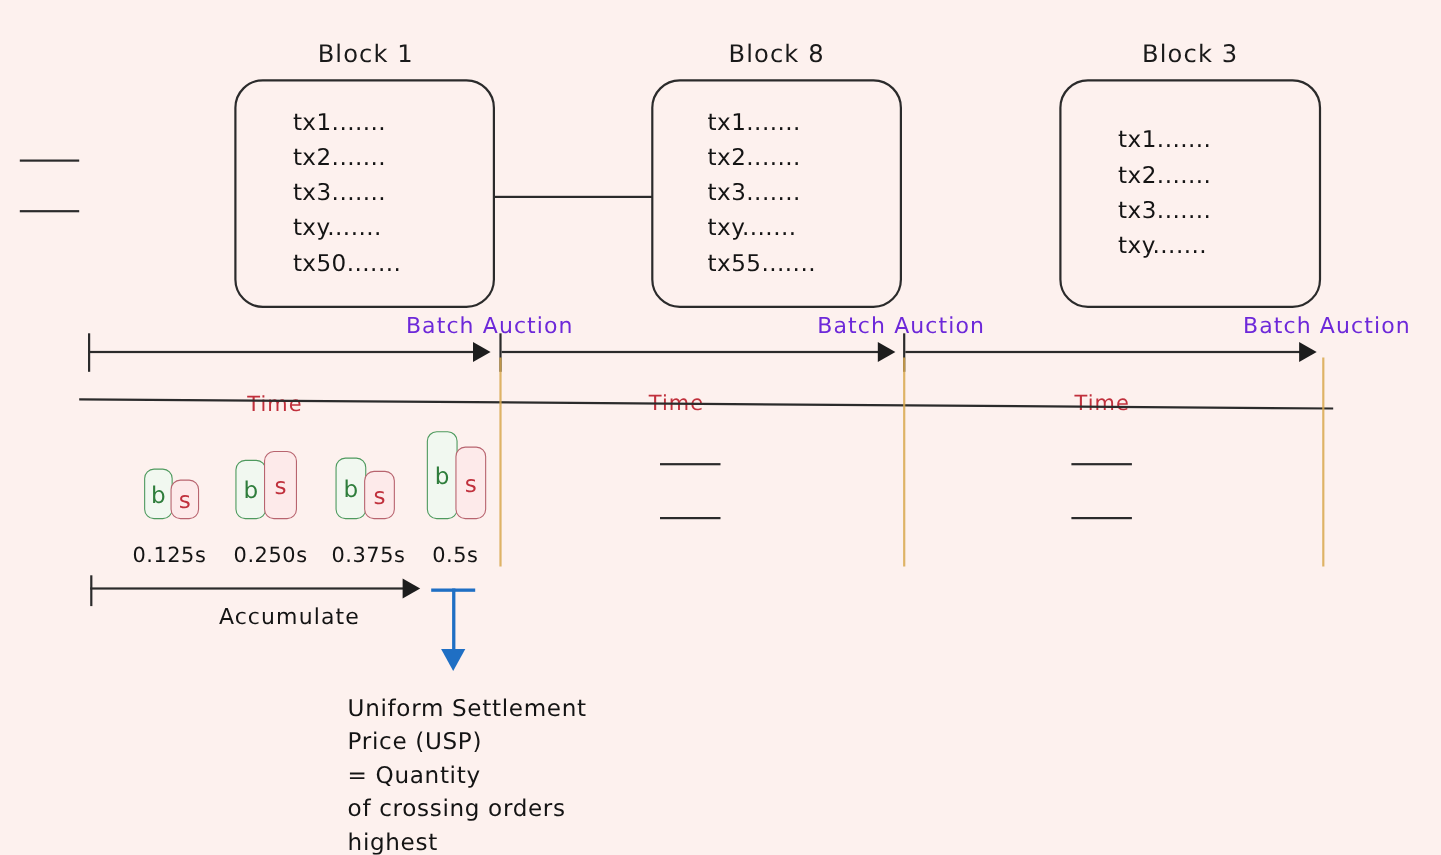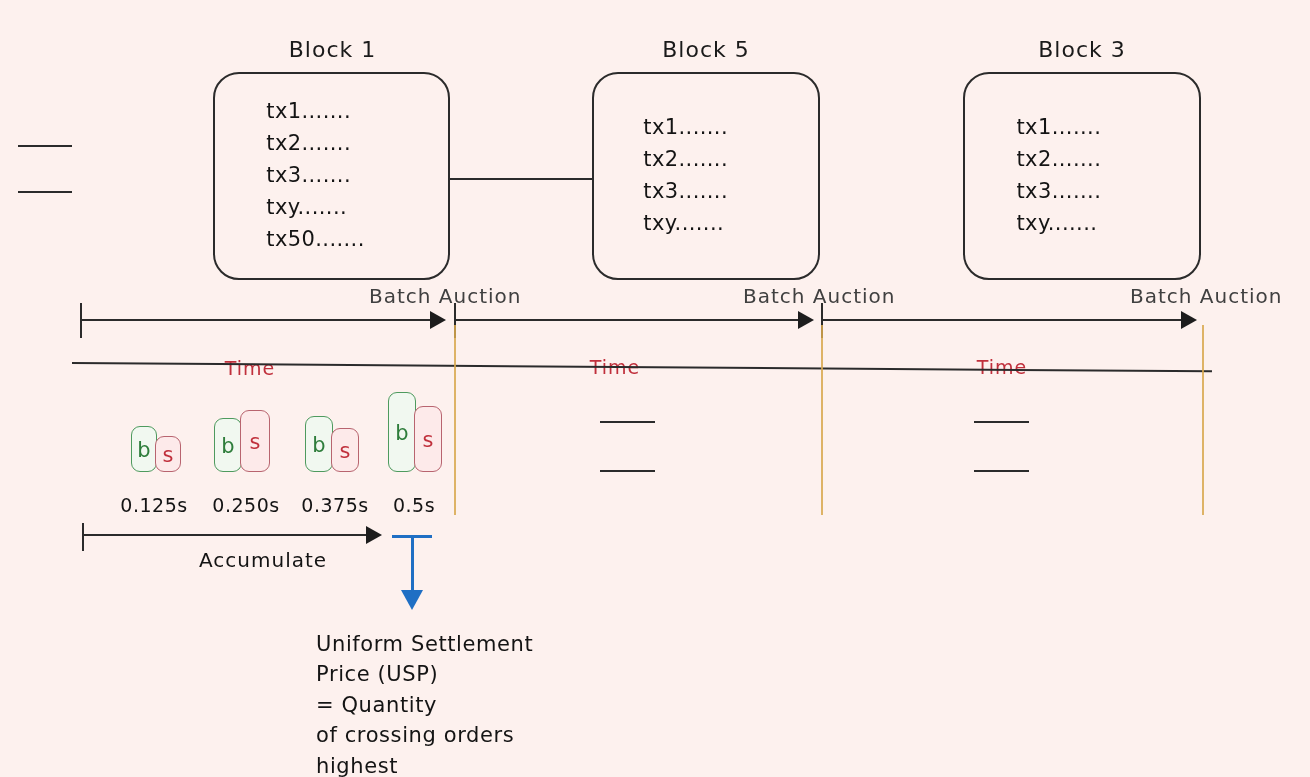--- a/index.html
+++ b/index.html
@@ -65,21 +65,21 @@
     border-left:11px solid transparent;
     border-right:11px solid transparent;
     border-top:20px solid #1f6fc4;
   }
 
   .time-label{
     font-size:19px;color:#c0303c;letter-spacing:1px;
     white-space:nowrap;text-align:center;margin-top:24px;
   }
   .batch-label{
-    font-size:20px;color:#404040;letter-spacing:1px;
+    font-size:20px;color:#6d28d9;letter-spacing:1px;
     white-space:nowrap;
   }
 
   
   .order-pair{position:absolute;}
   .obox{
     position:absolute;
     box-sizing:border-box;
     border-radius:9px;
     display:flex;align-items:center;justify-content:center;
@@ -134,27 +134,28 @@
       <div class="tx-line">tx1.......</div>
       <div class="tx-line">tx2.......</div>
       <div class="tx-line">tx3.......</div>
       <div class="tx-line">txy.......</div>
       <div class="tx-line">tx50.......</div>
     </div>
   </div>
 
   <div class="abs hline" style="left:450px;top:161px;width:143px;"></div>
 
-  <div class="abs block-title" style="left:592px;top:20px;width:228px;">Block 5</div>
+  <div class="abs block-title" style="left:592px;top:20px;width:228px;">Block 8</div>
   <div class="abs block-card" style="left:592px;top:55px;width:228px;height:208px;">
     <div class="tx-list">
       <div class="tx-line">tx1.......</div>
       <div class="tx-line">tx2.......</div>
       <div class="tx-line">tx3.......</div>
       <div class="tx-line">txy.......</div>
+      <div class="tx-line">tx55.......</div>
     </div>
   </div>
 
   <div class="abs block-title" style="left:963px;top:20px;width:238px;">Block 3</div>
   <div class="abs block-card" style="left:963px;top:55px;width:238px;height:208px;">
     <div class="tx-list">
       <div class="tx-line">tx1.......</div>
       <div class="tx-line">tx2.......</div>
       <div class="tx-line">tx3.......</div>
       <div class="tx-line">txy.......</div>

